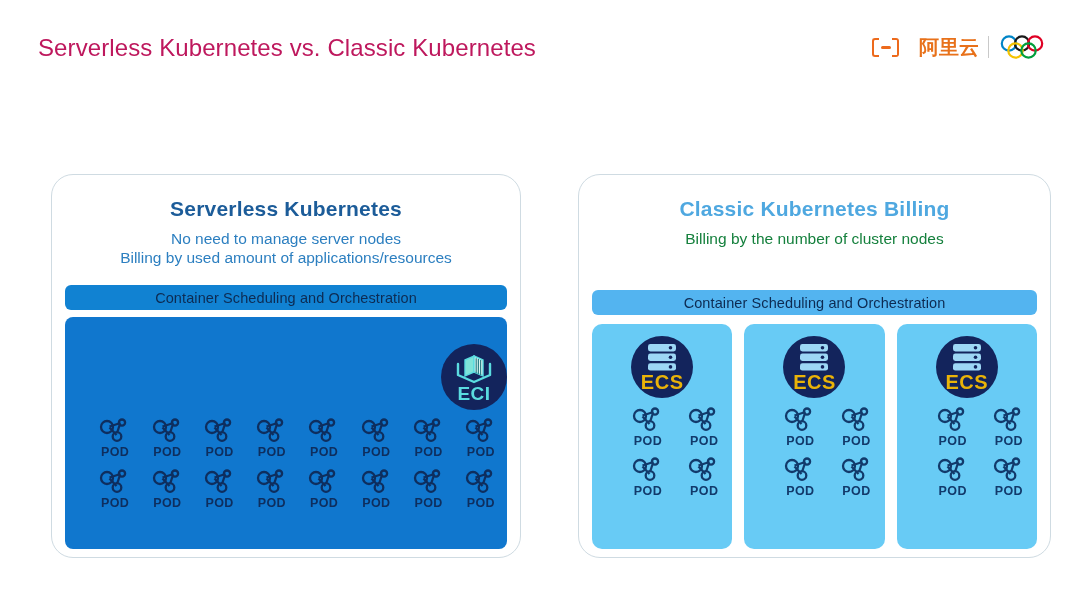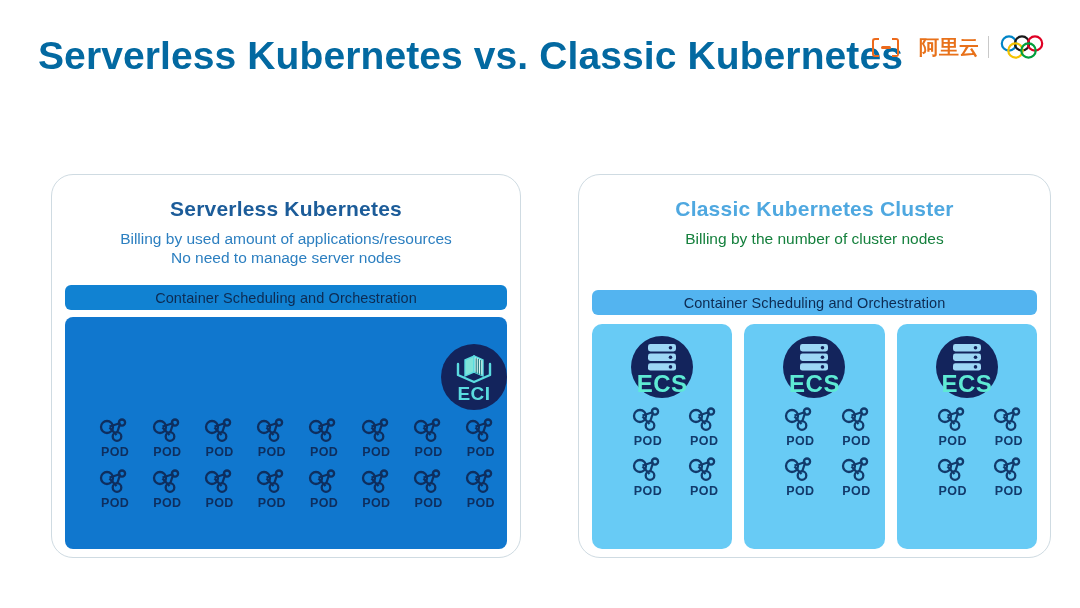--- a/index.html
+++ b/index.html
@@ -18,23 +18,23 @@
   
   .slide-header {
     position: absolute;
     top: 0; left: 0; right: 0;
     height: 110px;
   }
   .slide-title {
     position: absolute;
     left: 38px;
     top: 34px;
-    font-size: 39px;
-    font-weight: 700;
-    color: #0369a1;
+    font-size: 24px;
+    font-weight: 400;
+    color: #be185d;
     letter-spacing: 0.1px;
     white-space: nowrap;
   }
 
   
   .brand-lockup {
     position: absolute;
     right: 22px;
     top: 33px;
     width: 196px;
@@ -225,21 +225,21 @@
     justify-content: flex-start;
   }
   .badge-eci { width: 66px; height: 66px; }
   .badge-ecs { width: 62px; height: 62px; }
   .badge-text {
     font-weight: 700;
     letter-spacing: 0.5px;
     line-height: 1;
   }
   .badge-eci .badge-text { color: #5ADCE0; font-size: 19px; margin-top: -1px; }
-  .badge-ecs .badge-text { color: #5eead4; font-size: 24px; margin-top: -2px; }
+  .badge-ecs .badge-text { color: #eab308; font-size: 20px; margin-top: -2px; }
 </style>
 </head>
 <body>
 
 <div class="slide-header">
   <div class="slide-title">Serverless Kubernetes vs. Classic Kubernetes</div>
 
   <div class="brand-lockup">
     <div class="brand-row">
       <span class="ali-mark">
@@ -264,22 +264,22 @@
       </span>
     </div>
   </div>
 </div>
 
 <div class="panels">
 
   <section class="panel left">
     <div class="panel-title">Serverless Kubernetes</div>
     <div class="panel-sub">
+      <div>No need to manage server nodes</div>
       <div>Billing by used amount of applications/resources</div>
-      <div>No need to manage server nodes</div>
     </div>
 
     <div class="orch-bar">Container Scheduling and Orchestration</div>
 
     <div class="eci-body">
       <div class="eci-badge-wrap">
         <div class="badge-circle badge-eci">
           <span>
             <svg width="40" height="36" viewBox="0 0 40 36" aria-hidden="true" style="display:block;margin-top:5px">
 
@@ -538,21 +538,21 @@
                 </g>
               </svg>
             </span>
             <span class="pod-label">POD</span>
           </div>
         </div>
     </div>
   </section>
 
   <section class="panel right">
-    <div class="panel-title">Classic Kubernetes Cluster</div>
+    <div class="panel-title">Classic Kubernetes Billing</div>
     <div class="panel-sub">
       <div>Billing by the number of cluster nodes</div>
     </div>
 
     <div class="orch-bar">Container Scheduling and Orchestration</div>
 
     <div class="node-row">
         <div class="node-card" style="background: rgb(104, 203, 245);">
           <div class="ecs-badge-wrap">
             <div class="badge-circle badge-ecs">

